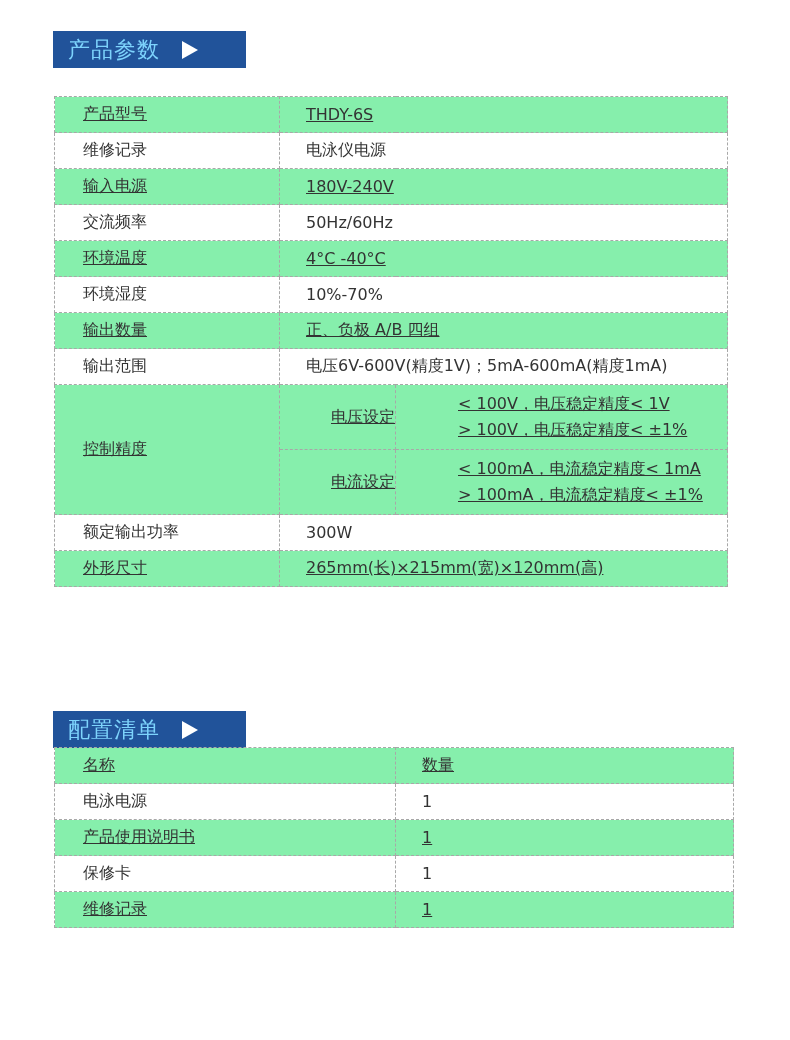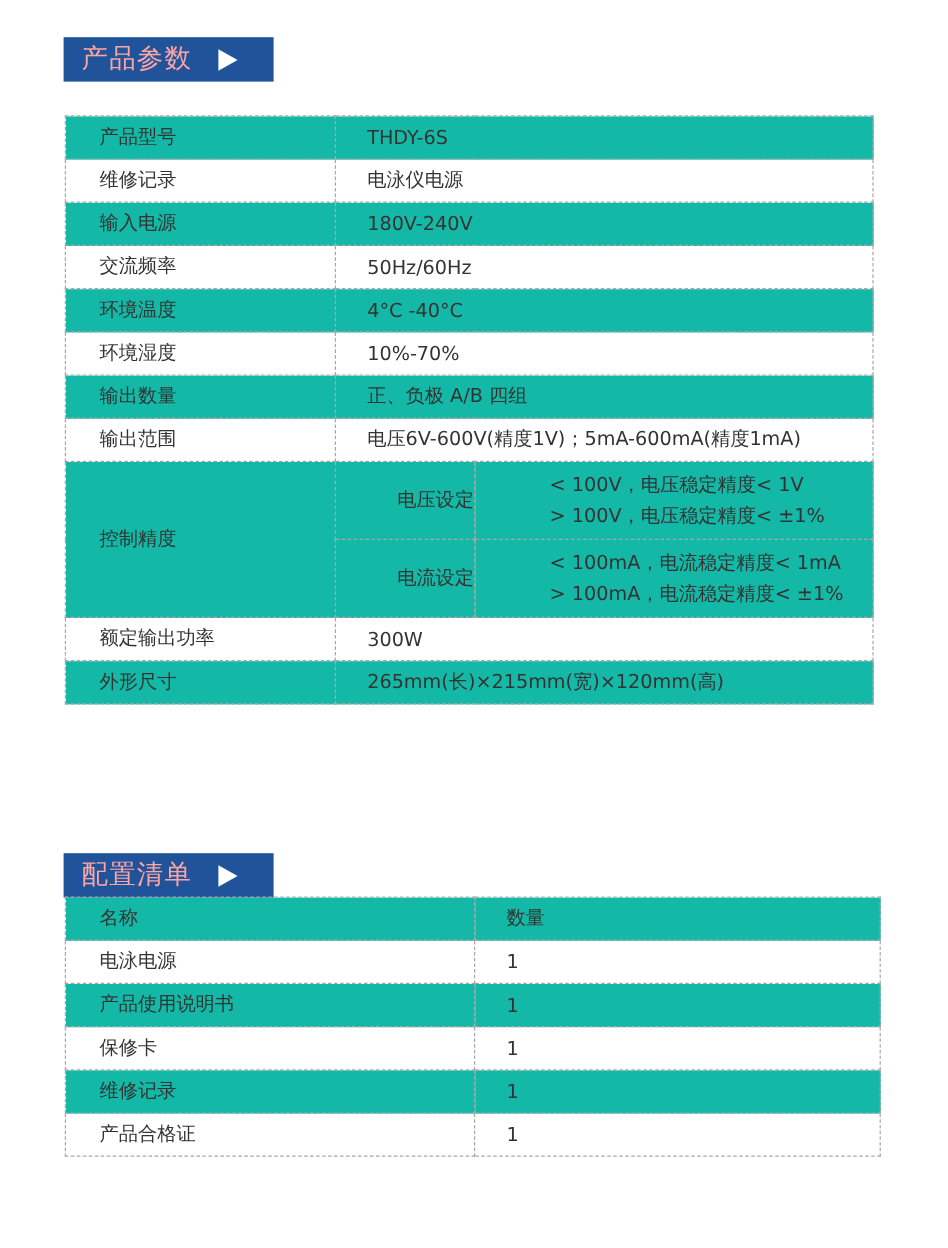--- a/index.html
+++ b/index.html
@@ -2,42 +2,42 @@
 <html><head>
 <meta charset="utf-8">
 <style>
   html, body { margin: 0; padding: 0; }
   body {
     width: 790px; height: 1040px; background: #ffffff; position: relative;
     font-family: "DejaVu Sans", "Liberation Sans", sans-serif;
     color: #333333; overflow: hidden;
   }
   .section-badge {
-    position: absolute; left: 53px; width: 175px; height: 37px;
-    background: #21539a; color: #fca5a5; display: flex; align-items: center;
+    position: absolute; left: 53px; width: 193px; height: 37px;
+    background: #21539a; color: #7dd3fc; display: flex; align-items: center;
     box-sizing: border-box; padding-left: 15px;
   }
   .section-badge .title { font-size: 22px; letter-spacing: 1px; line-height: 37px; }
   .section-badge .arrow {
     margin-left: 22px; width: 0; height: 0;
     border-top: 9px solid transparent; border-bottom: 9px solid transparent;
     border-left: 16px solid #ffffff;
   }
   #badge1 { top: 31px; }
   #badge2 { top: 711px; }
 
   table.spec {
     position: absolute; border-collapse: collapse; table-layout: fixed;
     font-size: 16px; color: #333;
   }
   table.spec td {
     border: 1.5px dashed #a8a8a8; padding: 0; height: 36px;
     vertical-align: middle; box-sizing: border-box;
   }
-  table.spec tr.shade td { background: #14b8a6; }
+  table.spec tr.shade td { background: #86efac; text-decoration: underline; }
   #params { left: 54px; top: 96px; width: 674px; }
   #params td.k { padding-left: 28px; }
   #params td.v { padding-left: 26px; }
   #params td.sub { text-align: right; }
   #params td.multi { padding-left: 30px; line-height: 26px; height: 65px; }
   #config { left: 54px; top: 747px; width: 680px; }
   #config td.k { padding-left: 28px; }
   #config td.v { padding-left: 26px; }
   .line { display: block; margin-left: 32px; }
 </style>
@@ -138,18 +138,14 @@
     <td class="v">1</td>
   </tr>
   <tr>
     <td class="k">保修卡</td>
     <td class="v">1</td>
   </tr>
   <tr class="shade">
     <td class="k">维修记录</td>
     <td class="v">1</td>
   </tr>
-  <tr>
-    <td class="k">产品合格证</td>
-    <td class="v">1</td>
-  </tr>
 </tbody>
   </table>
 
 </body></html>

